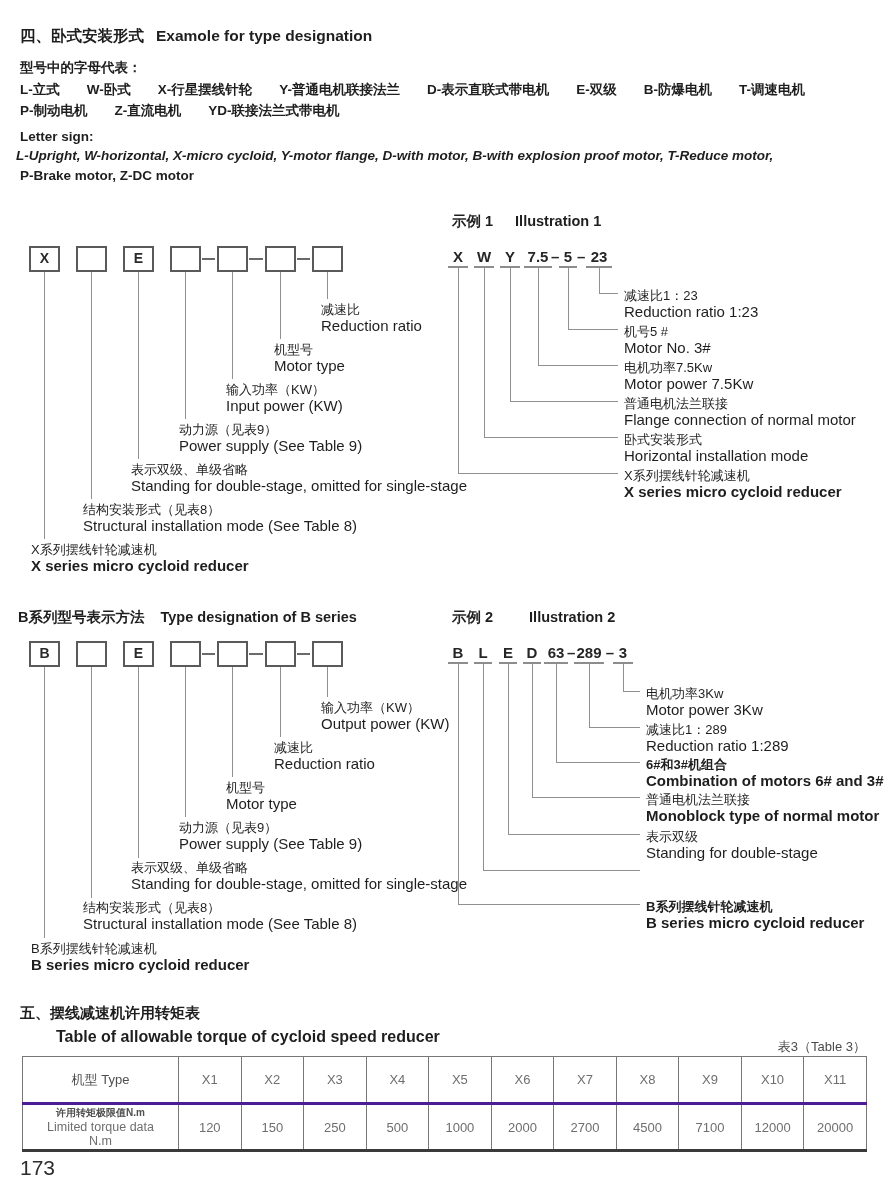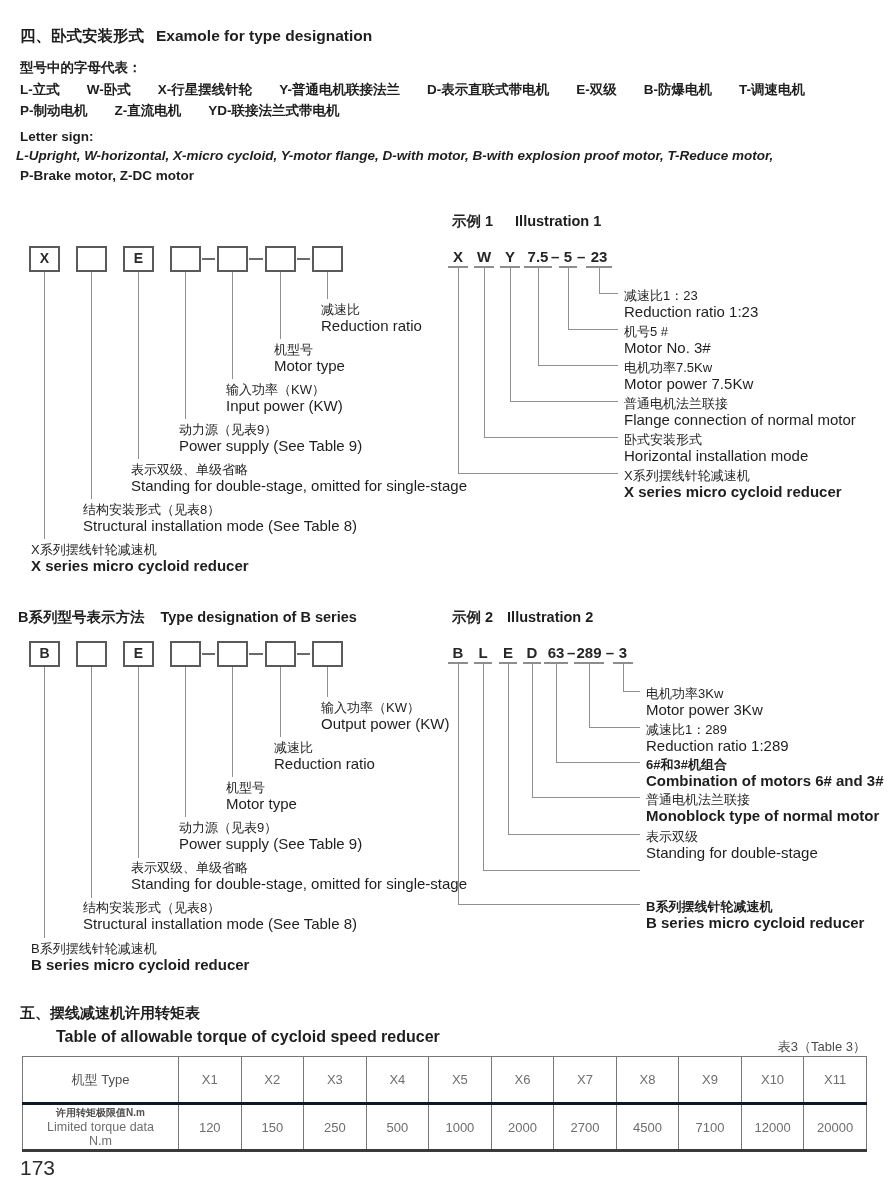--- a/index.html
+++ b/index.html
@@ -18,21 +18,21 @@
   .dlabel{position:absolute;white-space:nowrap;}
   .dlabel .zh{font-size:13px;line-height:16px;}
   .dlabel .en{font-size:15px;line-height:16px;}
   .code-part{position:absolute;text-align:center;font-size:15px;font-weight:bold;color:#262626;height:17px;line-height:17px;}
   .u{border-bottom:2px solid #8d8d8d;padding-bottom:1px;}
   .torque{position:absolute;left:22px;top:1056px;width:845px;border-collapse:collapse;table-layout:fixed;
           border:1px solid #777;border-bottom:3px solid #3a3a3a;}
   .torque td{border:1px solid #777;text-align:center;vertical-align:middle;color:#6e6e6e;
              font-size:13px;padding:0;}
   .torque tr.hdr td{height:45px;}
-  .torque tr.hdr{border-bottom:3px solid #0f172a;}
+  .torque tr.hdr{border-bottom:3px solid #4c1d95;}
   .torque tr.data td{height:44px;}
   .rowlab .zh{font-weight:bold;color:#4f4f4f;font-size:10px;line-height:14px;}
   .rowlab .en{color:#6e6e6e;font-size:12.5px;line-height:14px;}
   .note{font-size:13px;color:#4a4a4a;}
   .pageno{font-size:21px;color:#2c2c2c;}
 </style>
 </head>
 <body>
 
 <div class="page">
@@ -193,21 +193,21 @@
   <div class="dlabel" style="left:83px;top:900px;">
     <div class="zh">结构安装形式（见表8）</div>
     <div class="en">Structural installation mode (See Table 8)</div>
   </div>
   <div class="dlabel" style="left:31px;top:941px;">
     <div class="zh">B系列摆线针轮减速机</div>
     <div class="en bold">B series micro cycloid reducer</div>
   </div>
 
   <div class="abs h2" style="left:452px;top:608px;">
-    <span>示例 2</span><span style="margin-left:14px;">Illustration 2</span>
+    <span>示例 2</span><span style="margin-left:36px;">Illustration 2</span>
   </div>
 
   <span class="code-part u" style="left:448px;top:644px;width:20px;">B</span>
   <span class="code-part u" style="left:474px;top:644px;width:18px;">L</span>
   <span class="code-part u" style="left:499px;top:644px;width:18px;">E</span>
   <span class="code-part u" style="left:523px;top:644px;width:18px;">D</span>
   <span class="code-part u" style="left:544px;top:644px;width:24px;">63</span>
   <span class="code-part" style="left:567px;top:644px;width:8px;">–</span>
   <span class="code-part u" style="left:574px;top:644px;width:30px;">289</span>
   <span class="code-part" style="left:605px;top:644px;width:10px;">–</span>

